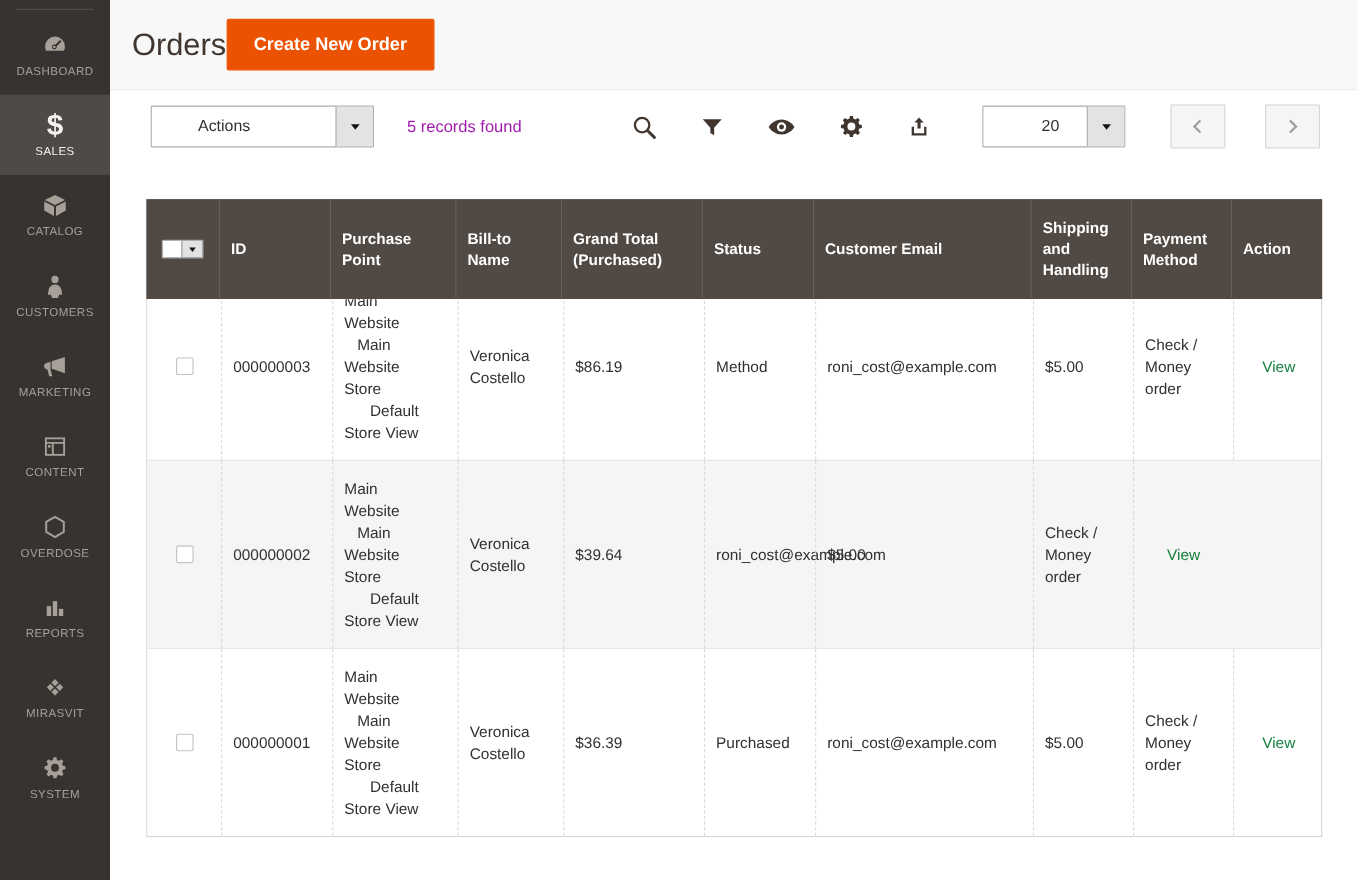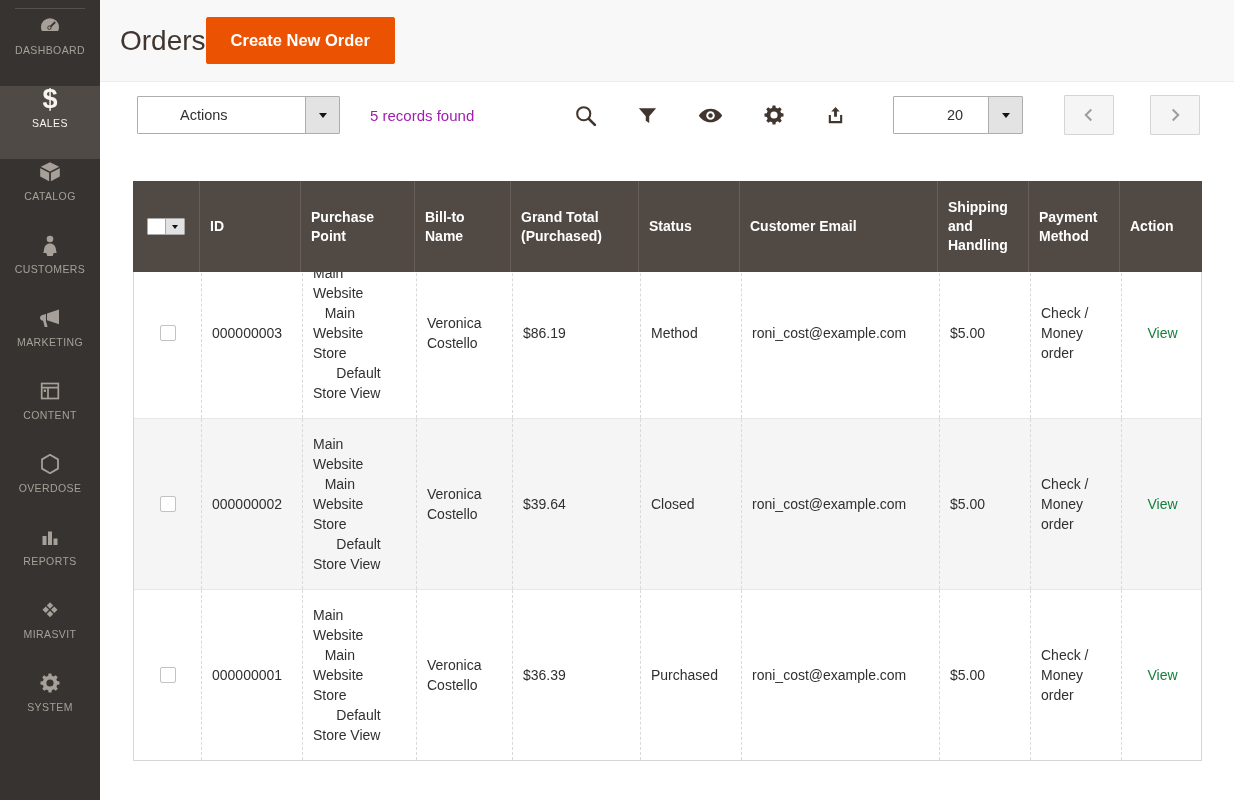--- a/index.html
+++ b/index.html
@@ -3,21 +3,21 @@
 <meta charset="utf-8">
 <style>
   * { margin:0; padding:0; box-sizing:border-box; }
   html,body { width:1234px; height:800px; overflow:hidden; }
   body { font-family:"Liberation Sans", sans-serif; background:#fff; color:#303030; }
   .app { position:relative; width:1234px; height:800px; display:flex; }
 
   
   .sidebar { width:100px; height:800px; background:#373330; flex:0 0 100px; }
   .sb-divider { border-top:1px solid #57504a; margin:8px 15px 4px; }
-  .nav-item { height:73px; display:flex; flex-direction:column; align-items:center; cursor:pointer; color:#a6a098; }
+  .nav-item { height:73px; display:flex; flex-direction:column; align-items:center; justify-content:center; cursor:pointer; color:#a6a098; }
   .nav-item.selected { background:#4f4a45; color:#f8f4ef; }
   .nav-icon { height:26px; display:flex; align-items:center; justify-content:center; margin-bottom:5px; }
   .nav-icon svg { display:block; }
   .nav-label { font-size:10.5px; letter-spacing:.4px; }
   .dollar { font-size:27px; font-weight:bold; line-height:26px; }
 
   
   .main { flex:1; display:flex; flex-direction:column; background:#fff; }
   .page-header { height:82px; background:#f8f8f8; border-bottom:1px solid #ececec; display:flex; align-items:center; padding:0 14px 0 20px; }
   .page-title { font-size:28px; font-weight:400; color:#41362f; }
@@ -304,21 +304,20 @@
                 <span class="pp-text">Main
 Website
 &nbsp;&nbsp;&nbsp;Main
 Website
 Store
 &nbsp;&nbsp;&nbsp;&nbsp;&nbsp;&nbsp;Default
 Store View</span>
               </div>
             <div class="gb-cell">Veronica Costello</div>
             <div class="gb-cell">$39.64</div>
-            <div class="gb-cell">Closed</div>
             <div class="gb-cell">roni_cost@example.com</div>
             <div class="gb-cell">$5.00</div>
             <div class="gb-cell">Check / Money order</div>
             <div class="gb-cell cell-action">
                 <a class="view-link">View</a>
               </div>
           </div>
 
           <div class="grid-row">
             <div class="gb-cell cell-check">

